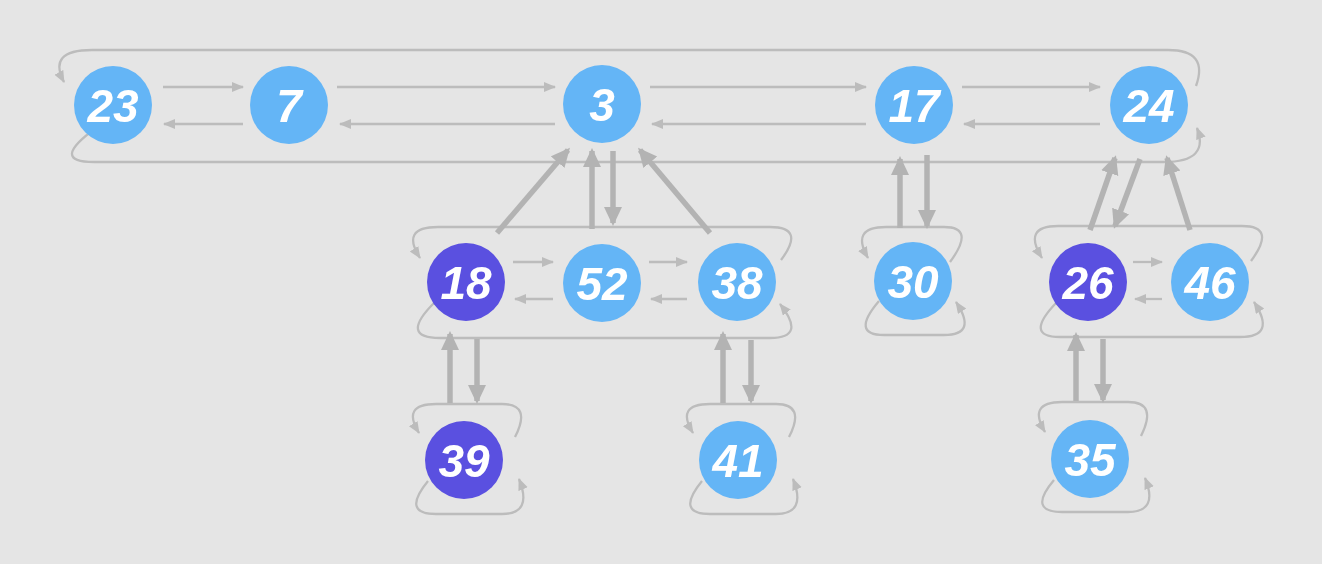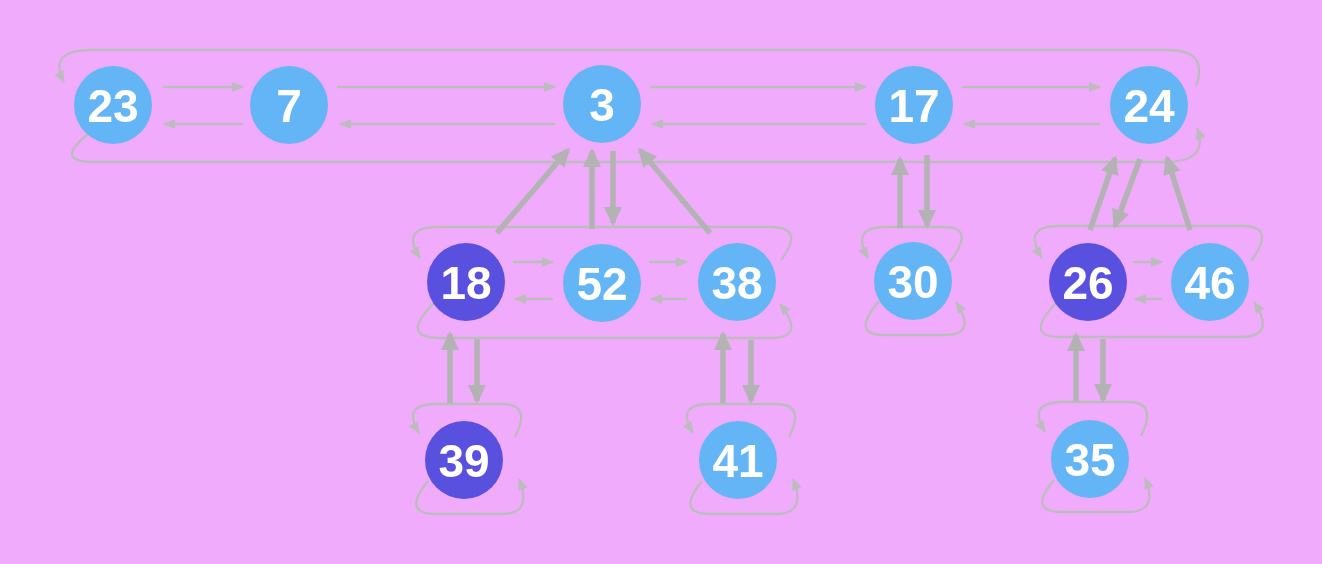--- a/index.html
+++ b/index.html
@@ -17,21 +17,21 @@
   .node-label {
     font-family: "Liberation Sans", sans-serif;
     font-weight: 700;
     font-size: 46px;
     text-anchor: middle;
   }
 </style>
 </head>
 <body>
 
-<div id="stage" style="background: #f0abfc;">
+<div id="stage" style="background: #e5e5e5; font-style: italic;">
   <svg id="heap-svg" width="1322" height="564" viewBox="0 0 1322 564" xmlns="http://www.w3.org/2000/svg">
     <defs>
       <marker id="arrow-thin" markerUnits="userSpaceOnUse" markerWidth="14" markerHeight="12" refX="11" refY="5" orient="auto">
         <path d="M 0 0 L 12 5 L 0 10 Z" fill="#bcbcbc"></path>
       </marker>
       <marker id="arrow-thick" markerUnits="userSpaceOnUse" markerWidth="22" markerHeight="20" refX="16" refY="9" orient="auto">
         <path d="M 0 0 L 19 9 L 0 18 Z" fill="#b3b3b3"></path>
       </marker>
     </defs>
     <g id="layer-wraps">

